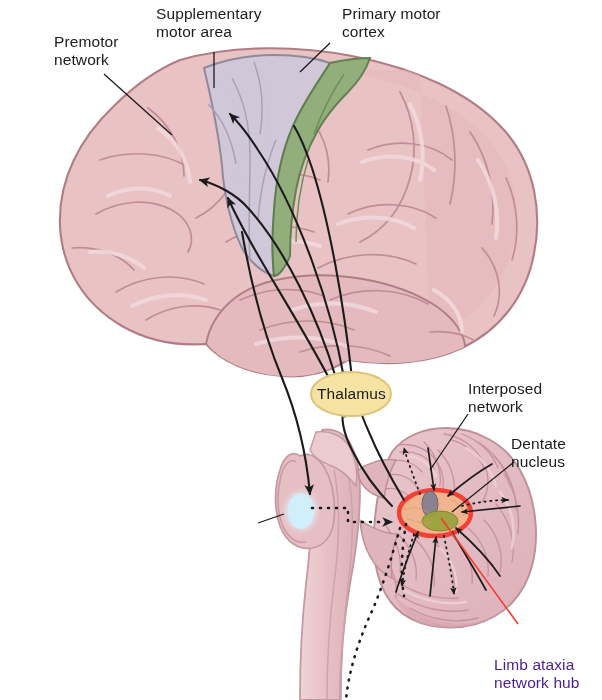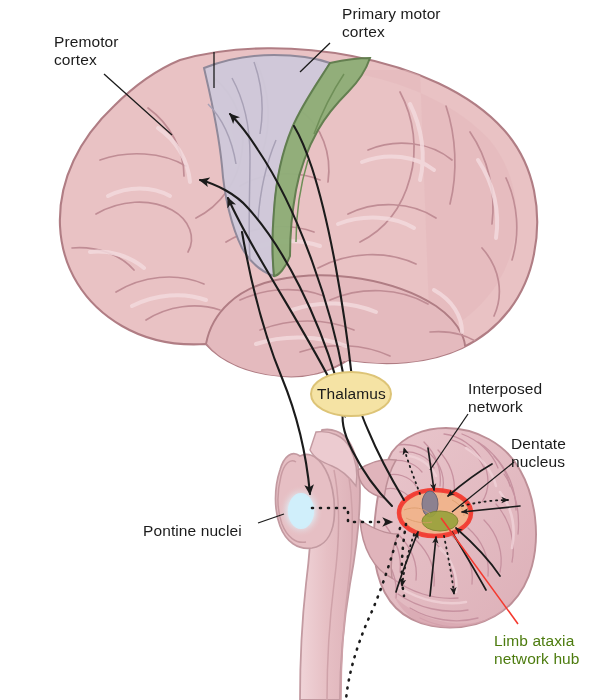--- a/index.html
+++ b/index.html
@@ -2,21 +2,21 @@
 <html><head>
 <meta charset="utf-8">
 <style>
   html,body{margin:0;padding:0;background:#ffffff;}
   body{width:602px;height:700px;overflow:hidden;
        font-family:"Liberation Sans","DejaVu Sans",sans-serif;}
   #stage{position:relative;width:602px;height:700px;background:#fff;}
   svg.layer{position:absolute;left:0;top:0;width:602px;height:700px;}
   .lbl{position:absolute;font-size:15.5px;line-height:1.18;color:#1b1b1b;
        white-space:pre;letter-spacing:.1px;}
-  .lbl.red{color:#4d7c0f;}
+  .lbl.red{color:#4c1d95;margin-top:24px;}
 </style>
 </head>
 <body>
 
 <div id="stage">
 
   <svg class="layer" viewBox="0 0 602 700">
     <defs>
       <radialGradient id="pontGlow" cx="50%" cy="50%" r="50%">
         <stop offset="0%" stop-color="#cfeefb" stop-opacity="1"></stop>
@@ -283,32 +283,33 @@
       <path d="M468,414 L430,470"></path>
       <path d="M514,462 L452,512"></path>
       <path d="M258,523 L284,514"></path>
     </g>
     <g fill="none" stroke="#f4392e" stroke-width="1.6">
       <path d="M518,624 L441,518"></path>
     </g>
   </svg>
 
   <div class="lbl" style="left:54px;top:33px;">Premotor
-cortex</div>
-
+network</div>
+
+  <div class="lbl" style="left:156px;top:5px;">Supplementary
+motor area</div>
 
   <div class="lbl" style="left:342px;top:5px;">Primary motor
 cortex</div>
 
   <div class="lbl" style="left:317px;top:385px;width:68px;text-align:right;">Thalamus</div>
 
   <div class="lbl" style="left:468px;top:380px;">Interposed
 network</div>
 
   <div class="lbl" style="left:511px;top:427px;margin-top:8px;">Dentate
 nucleus</div>
 
-  <div class="lbl" style="left:143px;top:522px;">Pontine nuclei</div>
 
   <div class="lbl red" style="left:494px;top:632px;">Limb ataxia
 network hub</div>
 
 </div>
 
 </body></html>

